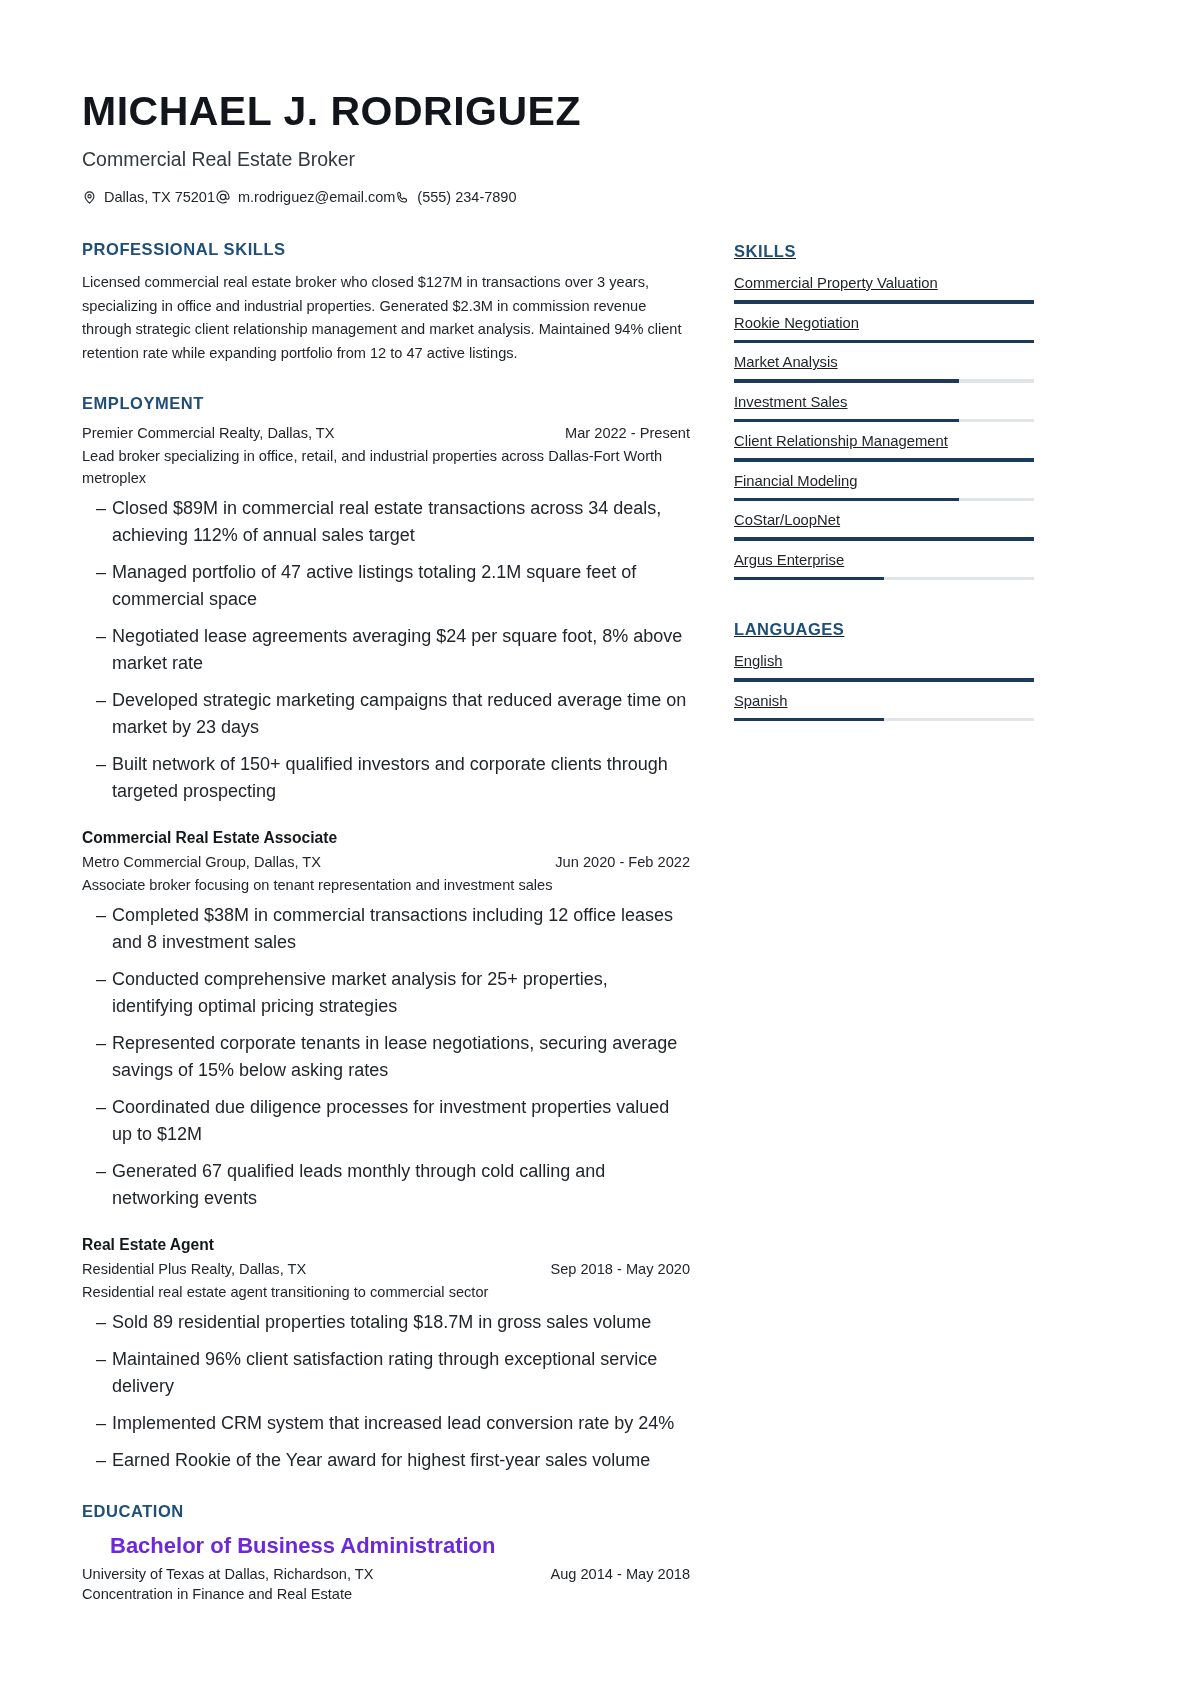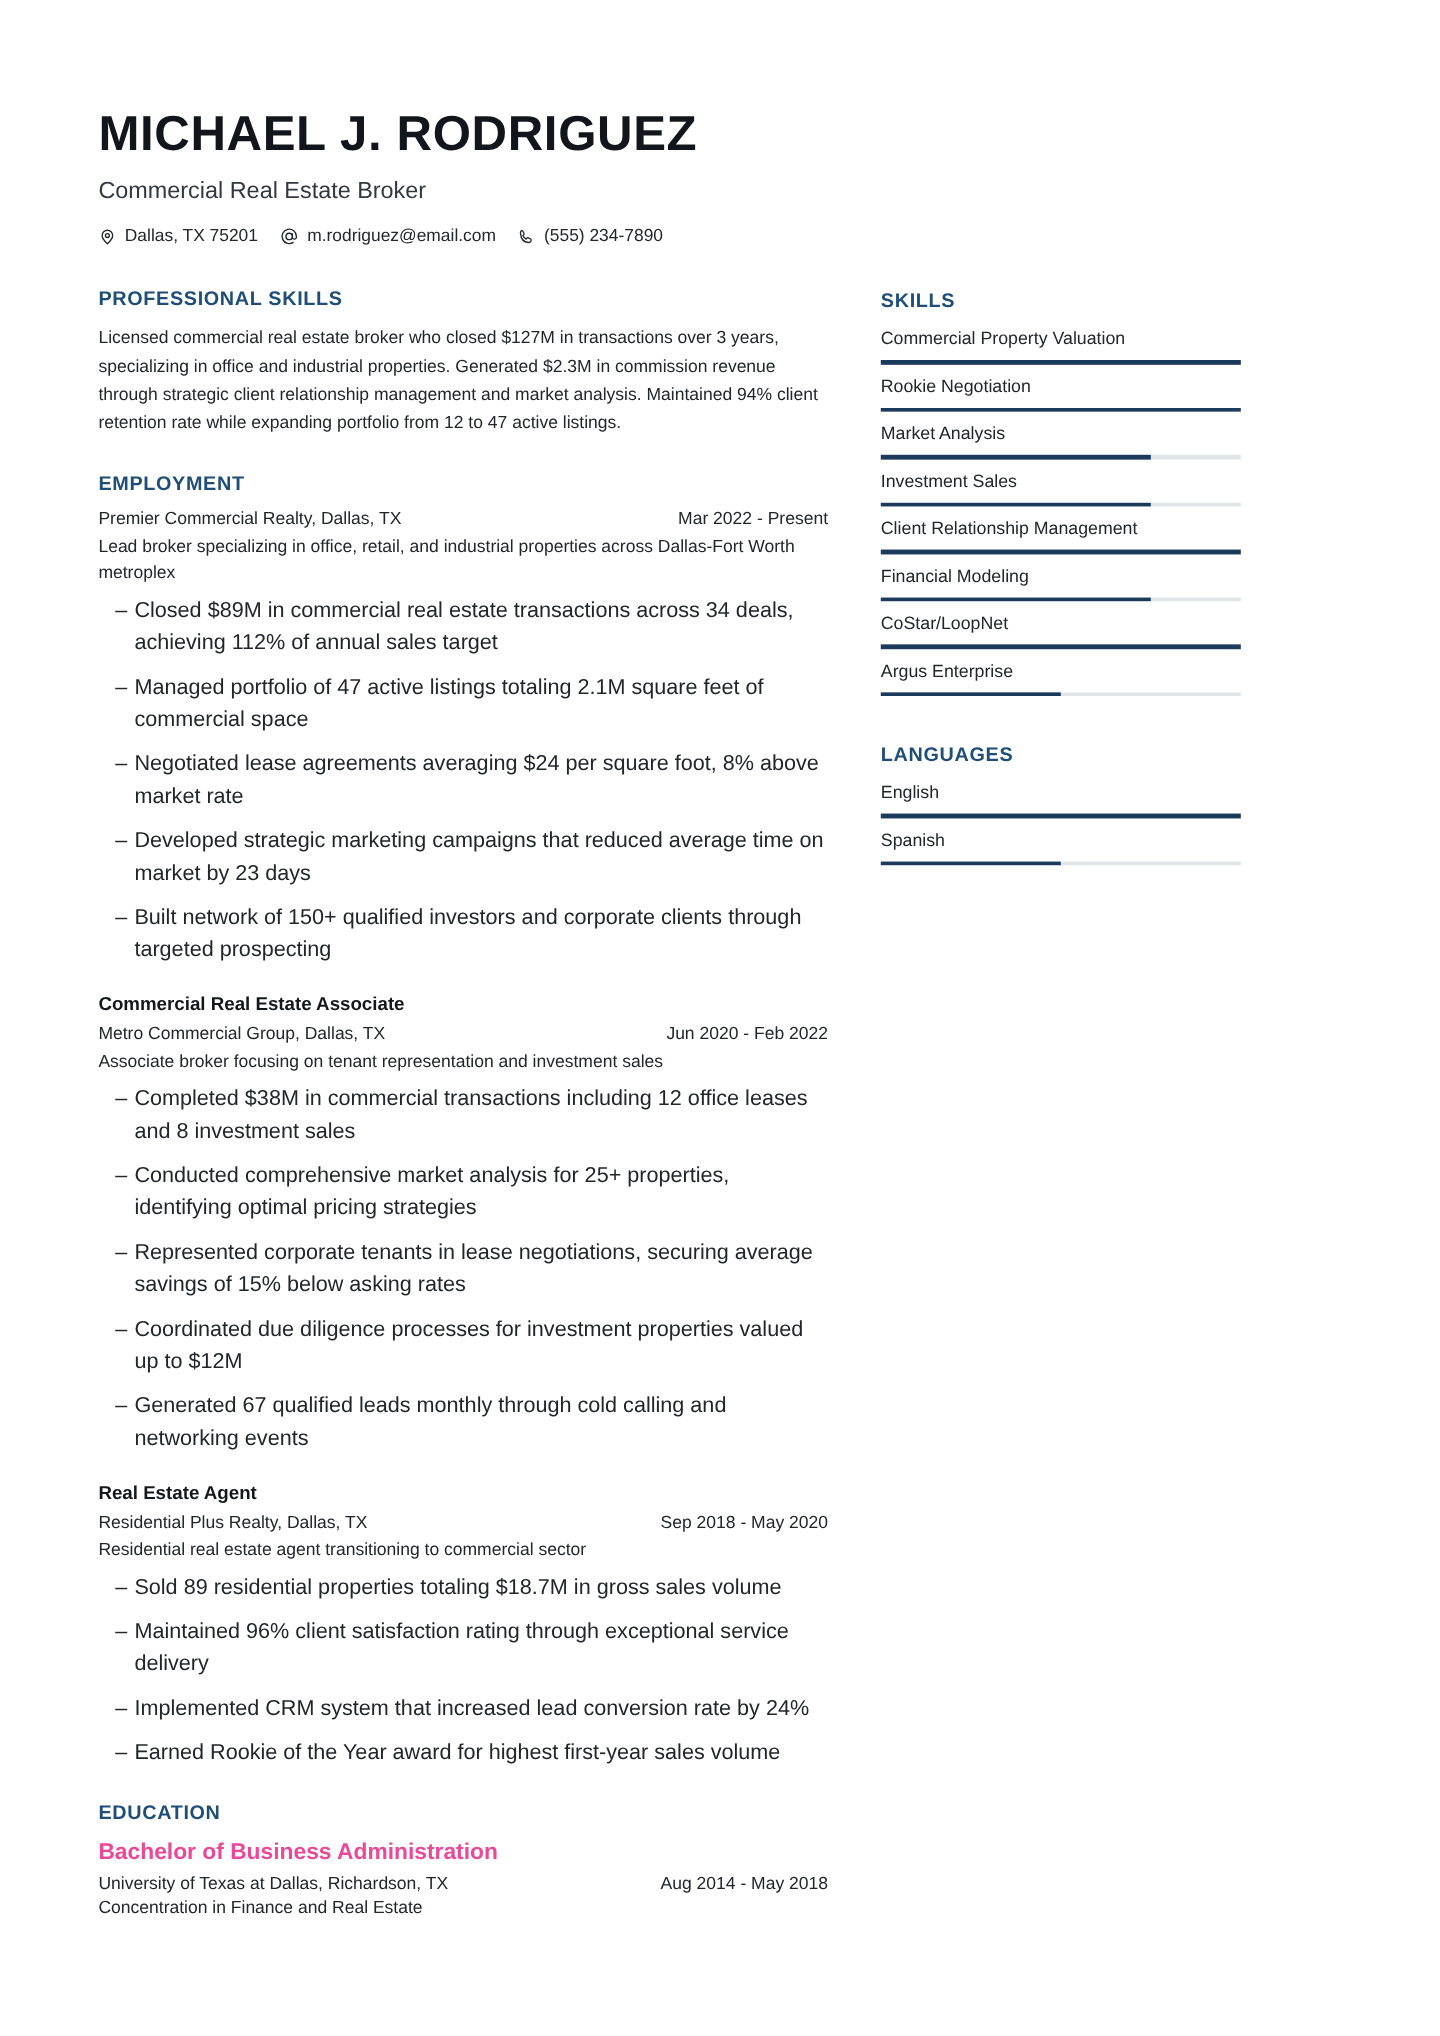--- a/index.html
+++ b/index.html
@@ -27,36 +27,35 @@
   }
   .job-title {
     font-size: 19.5px;
     color: #32383f;
     margin-top: 13px;
     font-weight: 400;
   }
   .contact-row {
     display: flex;
     align-items: center;
-    gap: 18px;
     margin-top: 18px;
     font-size: 14.5px;
     color: #23272c;
   }
   .contact-item { display: flex; align-items: center; gap: 7px; }
   .contact-item svg { display: block; }
 
   
   .columns {
     display: flex;
     margin-top: 35px;
     gap: 44px;
   }
   .col-main { width: 608px; }
-  .col-side { width: 300px; padding-top: 2px; }
+  .col-side { width: 300px; padding-top: 2px; text-decoration: underline; }
 
   .section-title {
     color: #1f4e79;
     font-size: 16.5px;
     font-weight: bold;
     letter-spacing: 0.55px;
     margin-bottom: 12px;
   }
   .section { margin-bottom: 28px; }
 
@@ -97,24 +96,25 @@
   }
   .bullets li::before {
     content: "–";
     position: absolute;
     left: 14px;
     top: 0;
     color: #22262b;
   }
 
   .edu-degree {
-    font-size: 19px;
-    font-weight: bold;
-    color: #ec4899;
+    font-size: 22px;
+    font-weight: bold;
+    color: #6d28d9;
     margin-bottom: 7px;
+    margin-left: 28px;
   }
   .edu-note {
     font-size: 14.6px;
     color: #22262b;
     margin-top: 3px;
   }
 
   
   .side-title {
     color: #1f4e79;

